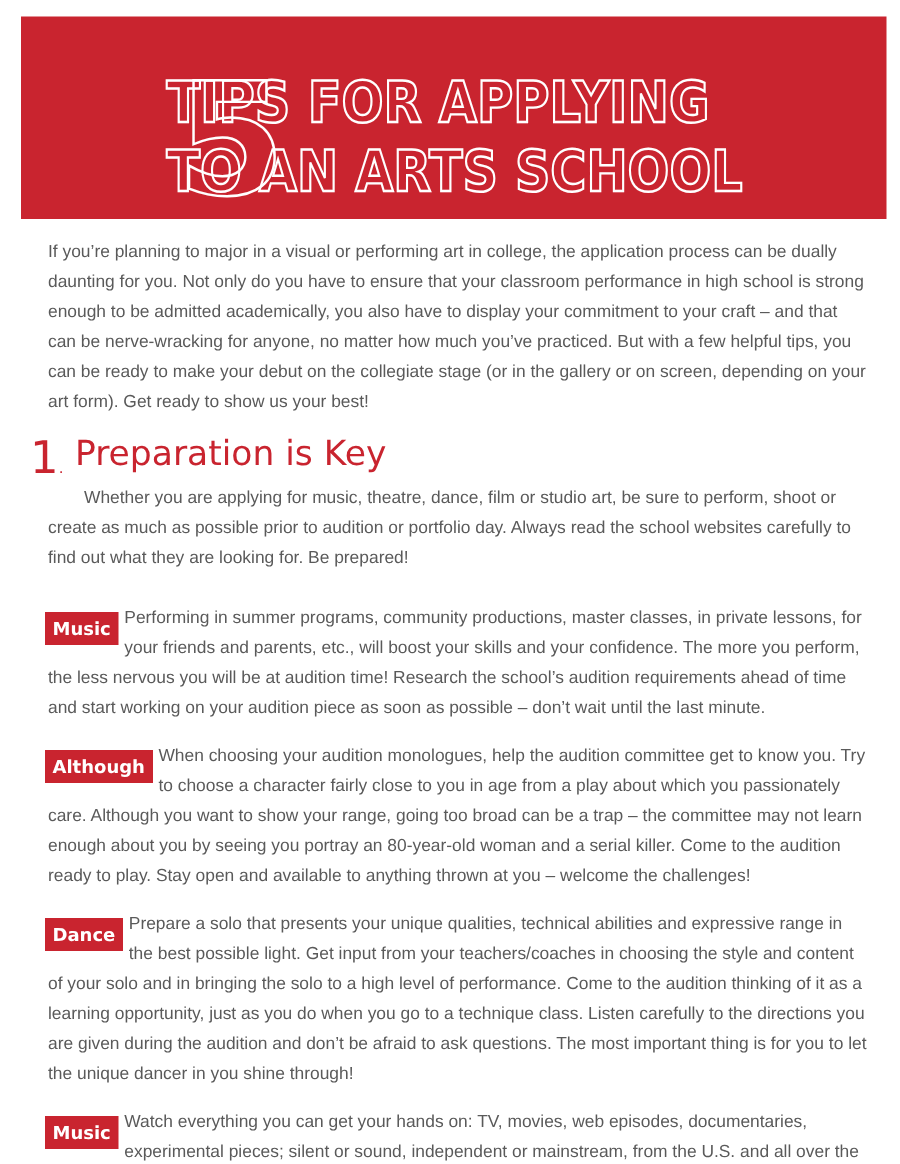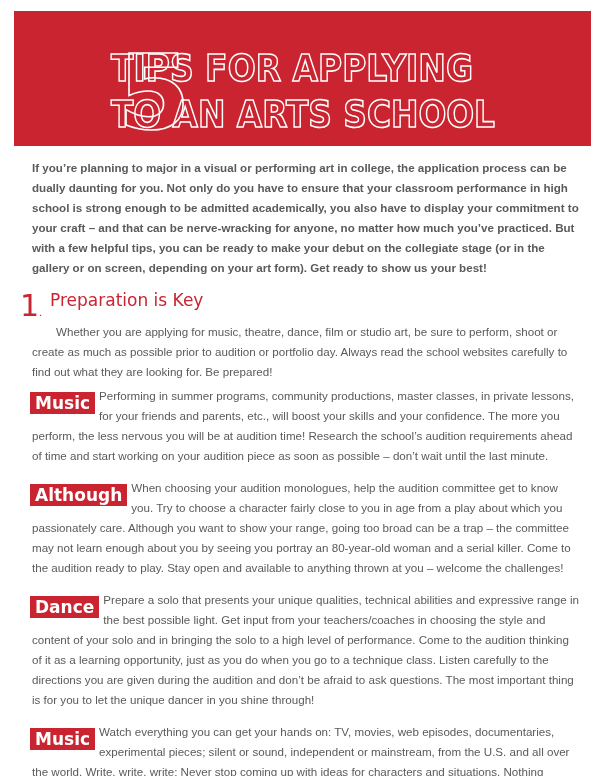--- a/index.html
+++ b/index.html
@@ -14,43 +14,43 @@
     font-family: "DejaVu Sans", sans-serif;
     font-weight: bold;
     fill: none;
     stroke: #ffffff;
     stroke-width: 1.6;
   }
 
   .content { position: absolute; left: 32px; top: 158px; width: 548px; }
   p { margin: 0; font-size: 11.6px; line-height: 20px; color: #5a5a5a; }
 
-  .intro { margin-bottom: 16px; font-weight: bold; }
+  .intro { margin-bottom: 16px; }
 
   .section-head { position: relative; height: 32px; }
   .section-num {
     position: absolute; left: -12px; top: -6px;
     font-family: "DejaVu Sans", sans-serif;
     font-size: 30px; color: #c9242f; font-weight: normal;
     letter-spacing: -1px;
   }
   .section-num .dot { font-size: 10px; vertical-align: baseline; margin-left: 1px; }
   .section-title {
     position: absolute; left: 18px; top: -4px;
     font-family: "DejaVu Sans", sans-serif;
-    font-size: 17px; color: #c9242f;
+    font-size: 23px; color: #c9242f;
   }
-  .lead { text-indent: 24px; margin-top: -4px; margin-bottom: 4px; }
+  .lead { text-indent: 24px; margin-top: -4px; margin-bottom: 20px; }
 
   .tip { margin-bottom: 12px; }
   .badge {
     float: left;
     background: #c9242f; color: #ffffff;
     font-family: "DejaVu Sans", sans-serif; font-weight: bold;
-    font-size: 17px; line-height: 22px; height: 22px;
+    font-size: 12px; line-height: 22px; height: 22px;
     padding: 0 5px; margin: 6px 4px 0 -2px;
   }
 </style>
 </head>
 <body>
 
 <div class="header">
   <svg width="577" height="135">
     <text class="outline-text" x="104" y="118" font-size="104">5</text>
     <text class="outline-text" x="97" y="70" font-size="38" textLength="362" lengthAdjust="spacingAndGlyphs">TIPS FOR APPLYING</text>

